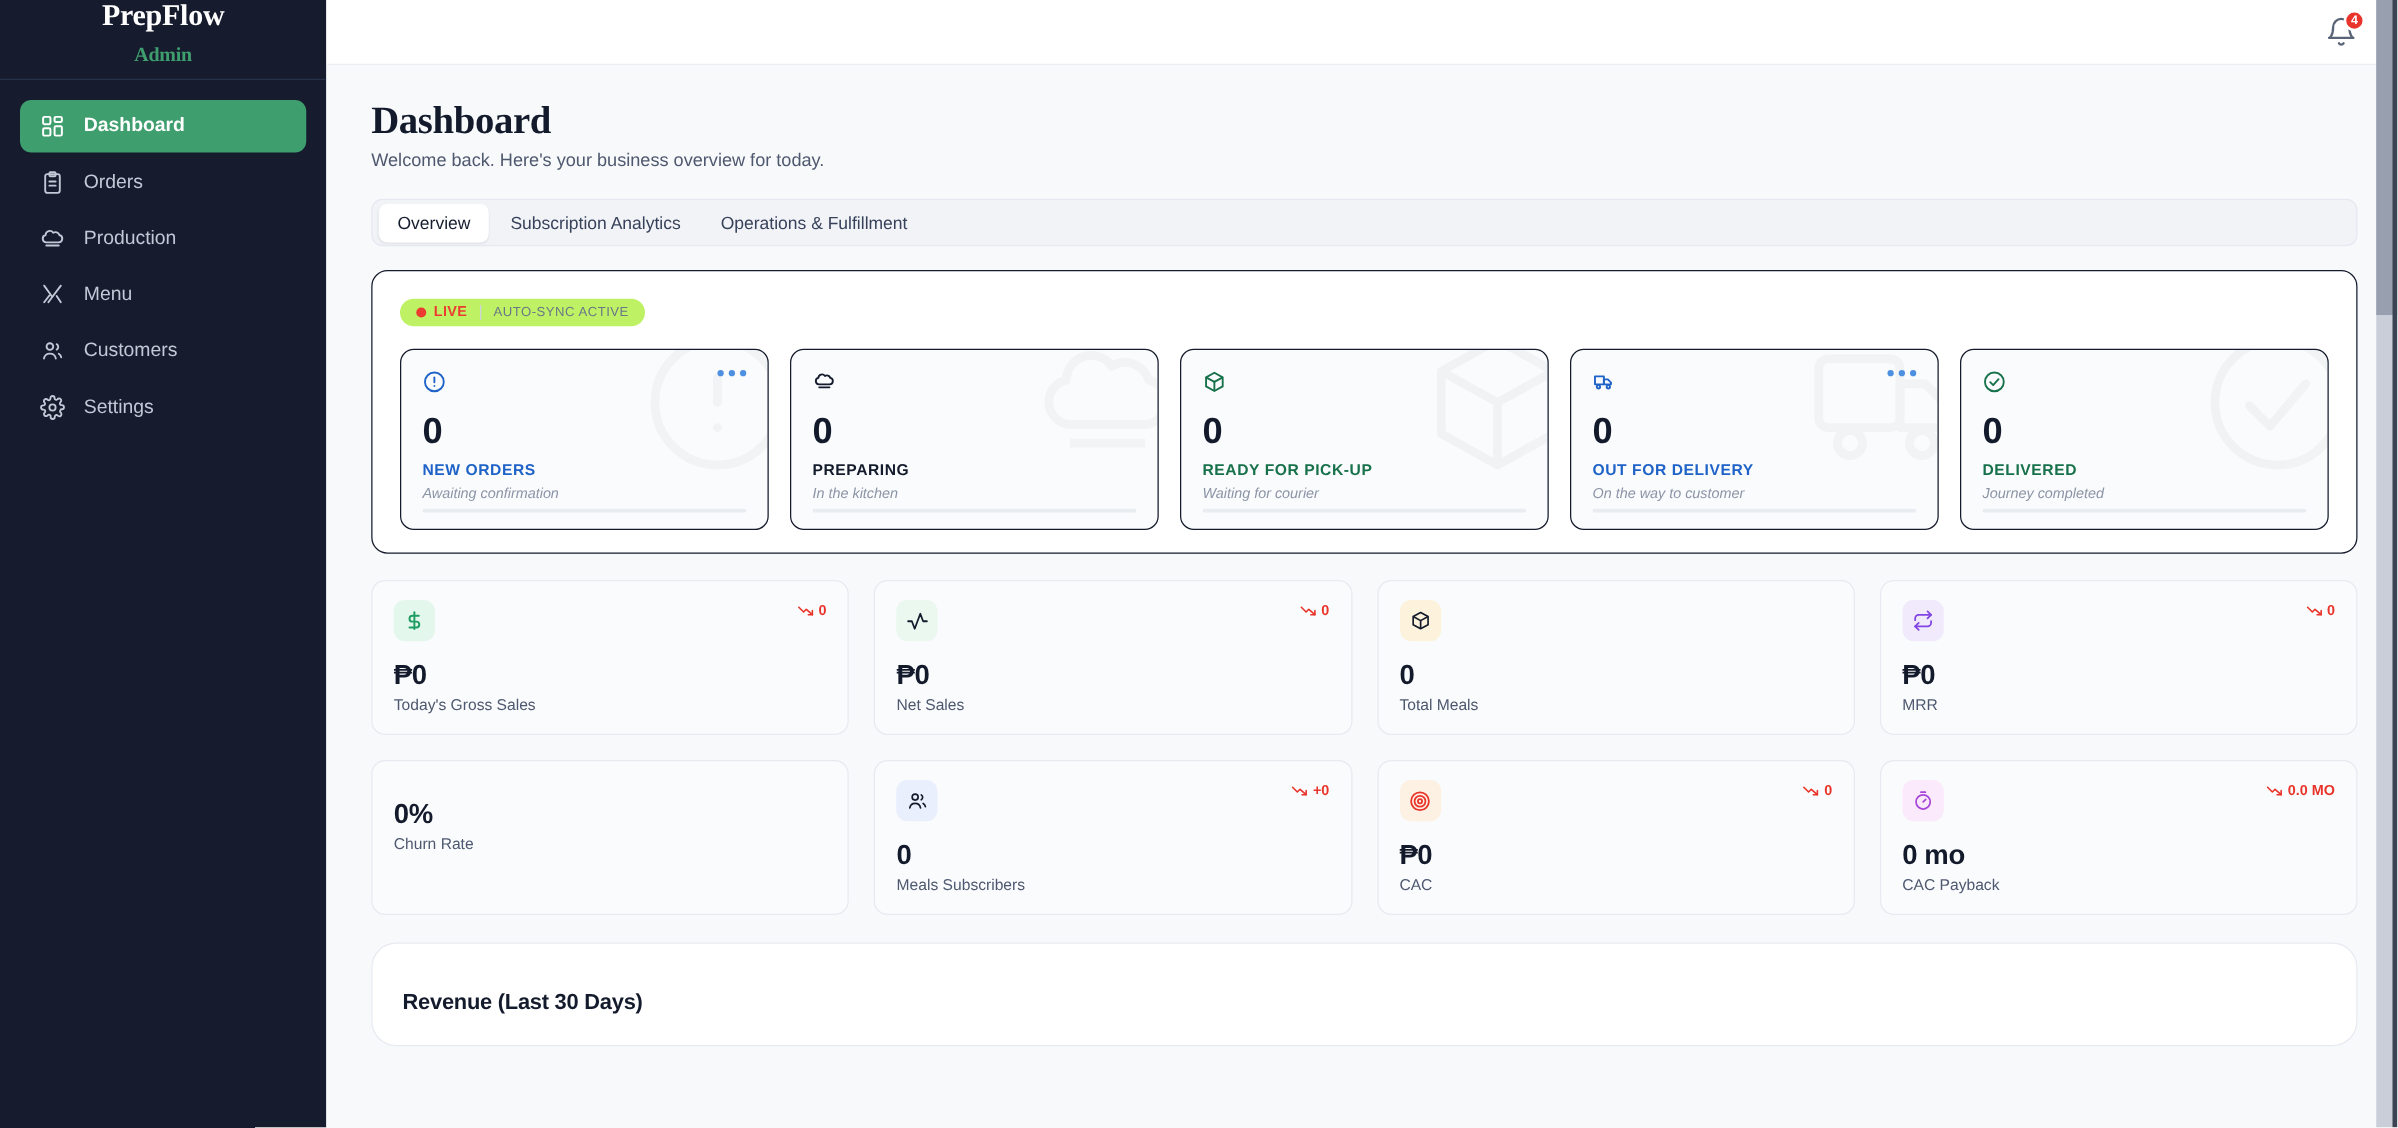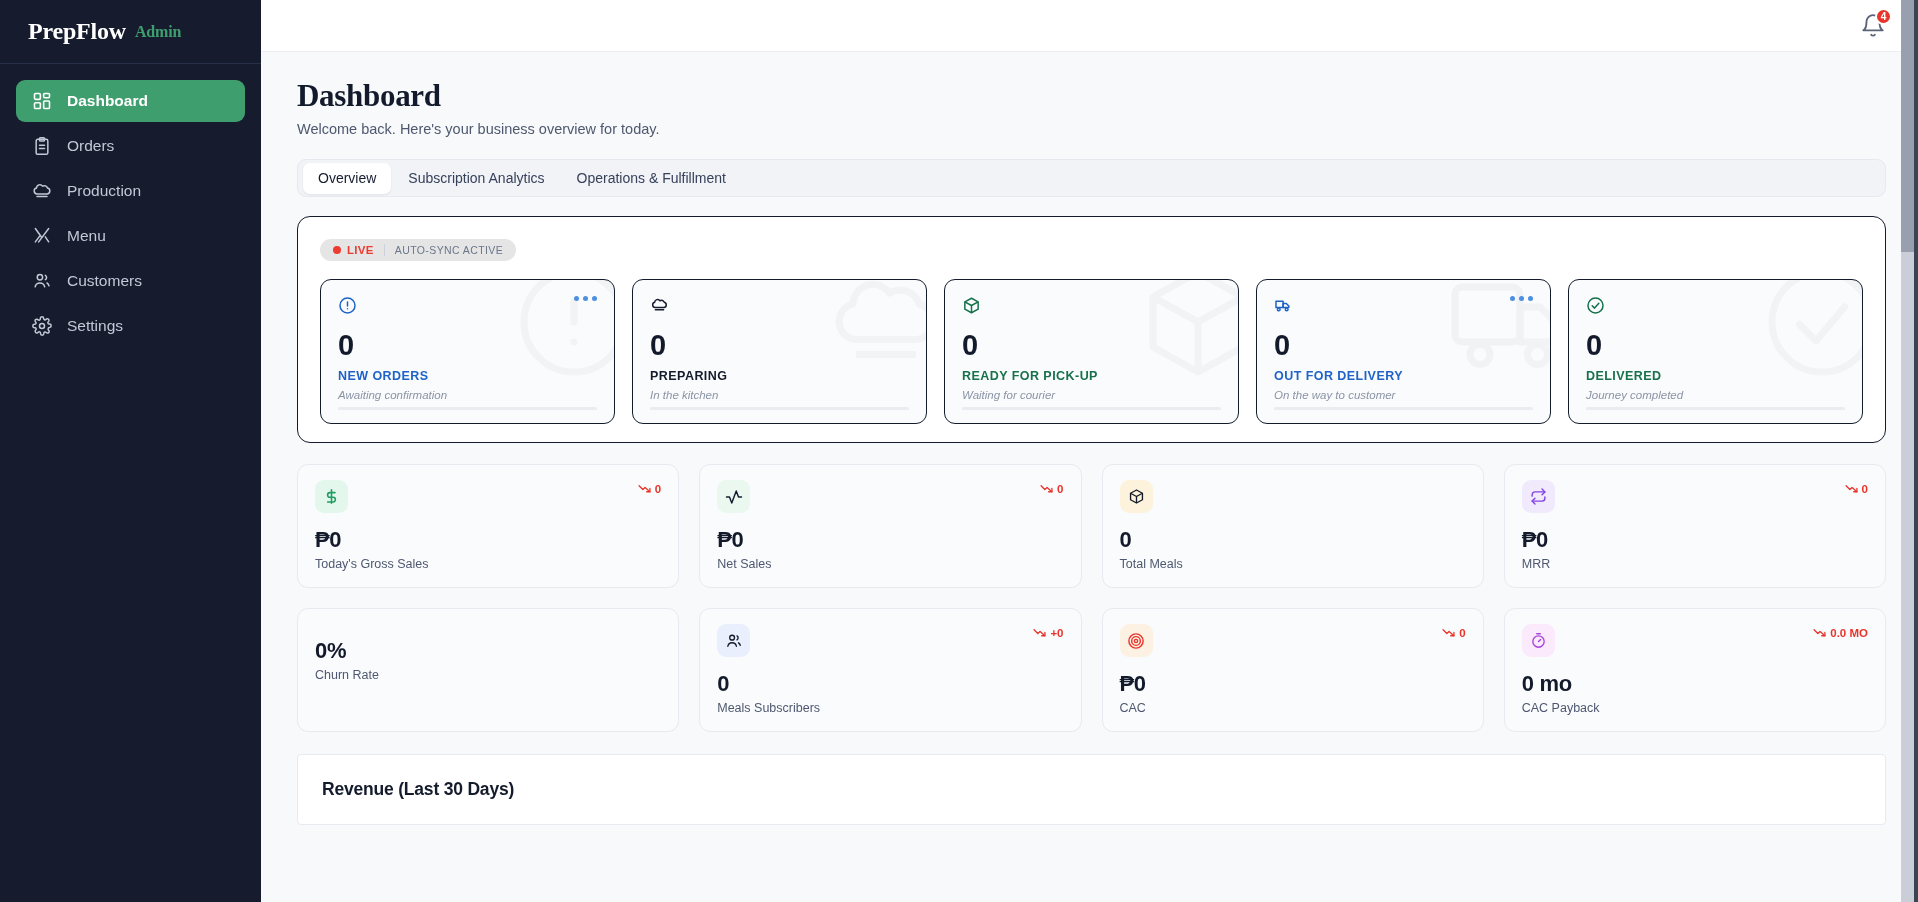--- a/index.html
+++ b/index.html
@@ -12,21 +12,21 @@
   }
   .app { display: flex; width: 1918px; height: 902px; position: relative; }
 
   
   .sidebar {
     width: 261px; flex: 0 0 261px; height: 902px;
     background: #161b2e; display: flex; flex-direction: column;
   }
   .brand {
     height: 64px; display: flex; align-items: center; gap: 9px;
-    padding: 0 28px; border-bottom: 1px solid #27304a;
+    padding: 0 28px; border-bottom: 1px solid #27304a; flex-direction: column;
   }
   .brand-name {
     font-family: "Liberation Serif", serif;
     font-size: 24px; font-weight: 700; color: #ffffff; letter-spacing: -.2px;
   }
   .brand-sub {
     font-family: "Liberation Serif", serif;
     font-size: 16px; font-weight: 700; color: #3f9e6e; letter-spacing: -.2px;
   }
   .nav { padding: 16px 16px 0 16px; display: flex; flex-direction: column; gap: 3px; }
@@ -79,21 +79,21 @@
     margin-top: 19px; background: #ffffff; border: 1.5px solid #141b2c;
     border-radius: 13px; padding: 20px 22px 18px 22px; position: relative;
   }
   .flow-head { display: flex; align-items: flex-start; justify-content: space-between; position: relative; }
   .flow-title { font-size: 18.5px; font-weight: 700; color: #141b2c; letter-spacing: -.2px; }
   .flow-desc { font-size: 13.5px; color: #53607a; margin-top: 5px; }
   .flow-head-left { padding-left: 36px; position: relative; }
   .flow-watermark { position: absolute; left: -4px; top: 2px; opacity: .1; }
   .live-pill {
     display: flex; align-items: center; gap: 10px;
-    background: #e5e5e5; border-radius: 14px; padding: 5px 13px; margin-top: 2px;
+    background: #bef264; border-radius: 14px; padding: 5px 13px; margin-top: 2px;
   }
   .live-left { display: flex; align-items: center; gap: 6px; }
   .live-dot { width: 8px; height: 8px; border-radius: 50%; background: #ec3b30; }
   .live-text { font-size: 11.5px; font-weight: 700; color: #ec3b30; letter-spacing: .3px; }
   .live-sep { width: 1px; height: 12px; background: #ccd1dc; }
   .live-sync { font-size: 10.5px; color: #6b7689; letter-spacing: .4px; }
 
   .flow-cards { display: flex; gap: 17px; margin-top: 18px; }
   .flow-card {
     flex: 1; background: #fafbfc; border: 1.5px solid #141b2c; border-radius: 11px;
@@ -119,22 +119,22 @@
   .kpi-icon {
     width: 33px; height: 33px; border-radius: 9px;
     display: flex; align-items: center; justify-content: center;
   }
   .kpi-delta { display: flex; align-items: center; gap: 4px; font-size: 11.5px; font-weight: 700; color: #e8342a; padding-top: 2px; }
   .kpi-value { font-size: 22px; font-weight: 700; color: #131a2b; margin-top: 15px; line-height: 1.05; letter-spacing: -.3px; }
   .kpi-label { font-size: 12.5px; color: #4e5870; margin-top: 6px; }
 
   
   .rev-panel {
-    background: #ffffff; border: 1px solid #e7eaf0; border-radius: 4px;
-    margin-top: 22px; padding: 24px 24px 24px 24px;
+    background: #ffffff; border: 1px solid #e7eaf0; border-radius: 20px;
+    margin-top: 22px; padding: 36px 24px 24px 24px;
   }
   .rev-title { font-size: 17.5px; font-weight: 700; color: #141b2c; letter-spacing: -.2px; }
 
   
   .scrollbar { position: absolute; right: 0; top: 0; width: 17px; height: 902px; background: #c9ced9; }
   .scrollbar .thumb { position: absolute; right: 0; top: 0; width: 17px; height: 252px; background: #98a0b0; }
   .right-edge { position: absolute; right: 0; top: 0; width: 4px; height: 902px; background: #3a4452; }
 </style>
 </head>
 <body>

